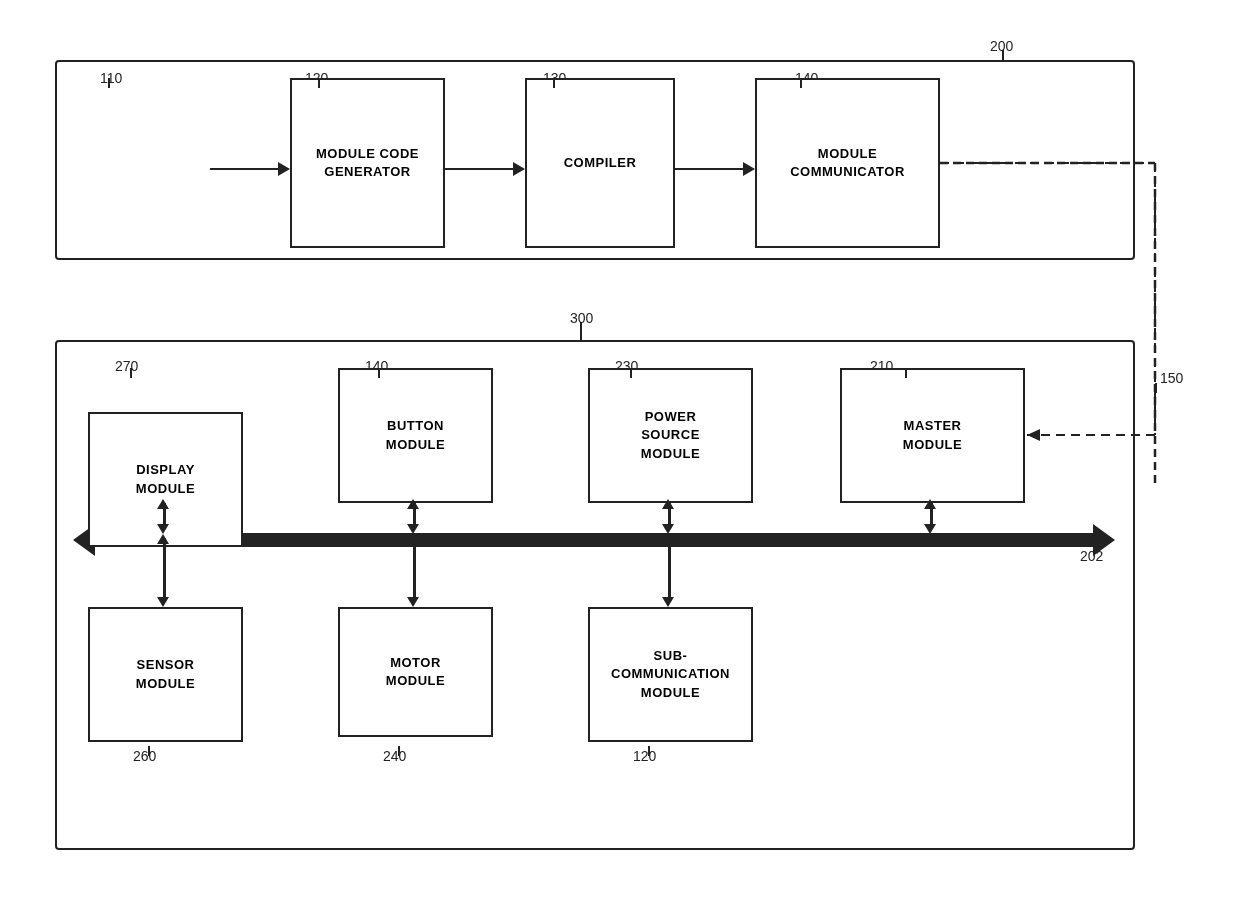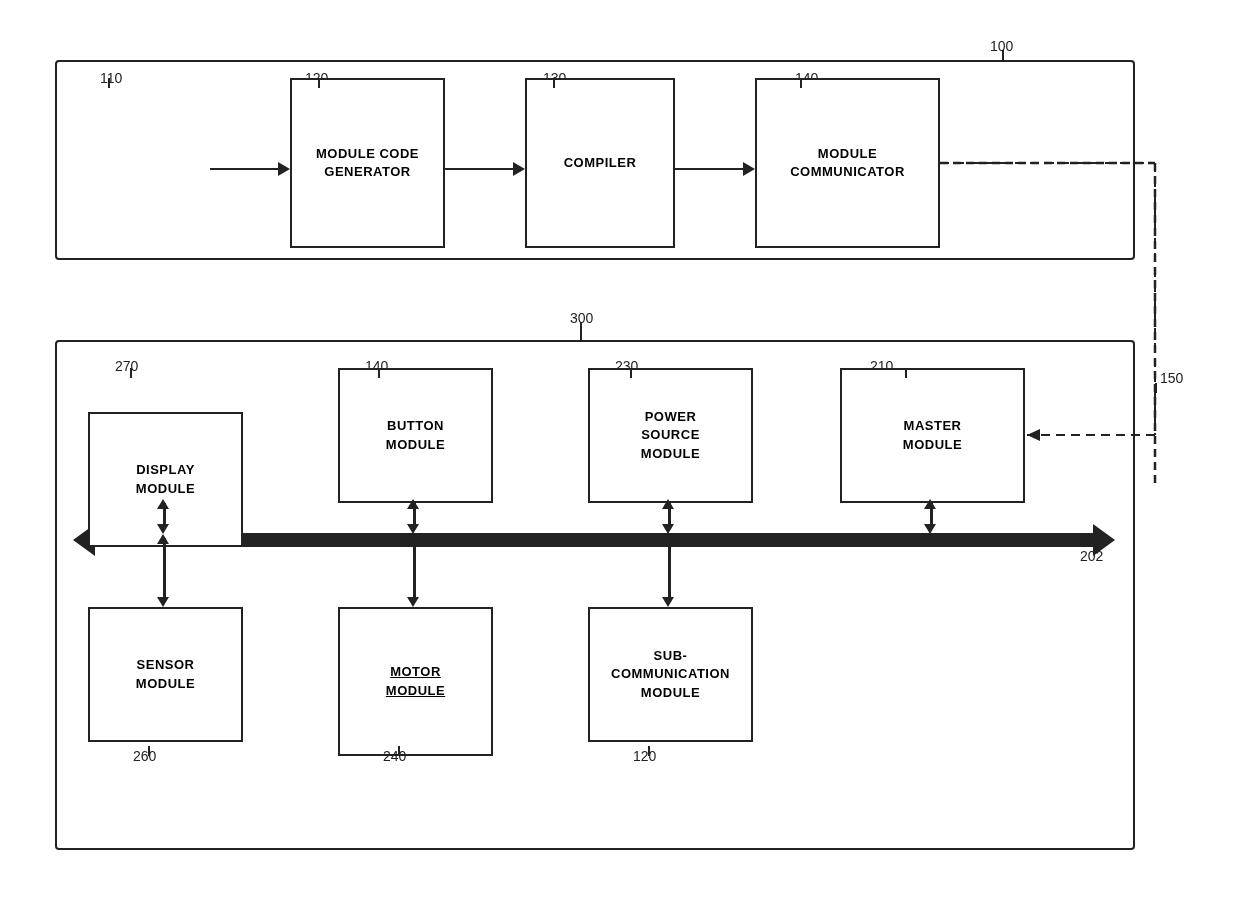--- a/index.html
+++ b/index.html
@@ -108,21 +108,21 @@
       position: absolute;
       overflow: visible;
       pointer-events: none;
     }
   </style>
 </head>
 <body>
 
 <div class="diagram-container">
 
-  <span class="ref-num" style="top:38px; left:990px;">100</span>
+  <span class="ref-num" style="top:38px; left:990px;">200</span>
 
   <div style="position:absolute; top:50px; left:1002px; width:2px; height:12px; background:#222;"></div>
 
   <div class="top-section"></div>
 
   <span class="ref-num" style="top:70px; left:100px;">110</span>
 
   <div style="position:absolute; top:78px; left:108px; width:2px; height:10px; background:#222;"></div>
 
   <div class="arrow-right" style="position:absolute; top:162px; left:210px; width:80px;">
@@ -235,21 +235,21 @@
   <div style="position:absolute; left:930px; top:503px; width:2.5px; height:22px; background:#222;"></div>
   <div style="position:absolute; left:924px; top:499px; width:0; height:0; border-left:6px solid transparent; border-right:6px solid transparent; border-bottom:10px solid #222;"></div>
   <div style="position:absolute; left:924px; top:524px; width:0; height:0; border-left:6px solid transparent; border-right:6px solid transparent; border-top:10px solid #222;"></div>
 
   <div style="position:absolute; top:607px; left:88px; width:155px; height:135px;" class="module-box">
     <span>SENSOR<br>MODULE</span>
   </div>
   <span class="ref-num" style="top:748px; left:133px;">260</span>
   <div style="position:absolute; top:746px; left:148px; width:2px; height:10px; background:#222;"></div>
 
-  <div style="position:absolute; top:607px; left:338px; width:155px; height:149px;text-decoration:underline;" class="module-box">
+  <div style="position:absolute; top:607px; left:338px; width:155px; height:130px;" class="module-box">
     <span>MOTOR<br>MODULE</span>
   </div>
   <span class="ref-num" style="top:748px; left:383px;">240</span>
   <div style="position:absolute; top:746px; left:398px; width:2px; height:10px; background:#222;"></div>
 
   <div style="position:absolute; top:607px; left:588px; width:165px; height:135px;" class="module-box">
     <span>SUB-<br>COMMUNICATION<br>MODULE</span>
   </div>
   <span class="ref-num" style="top:748px; left:633px;">120</span>
   <div style="position:absolute; top:746px; left:648px; width:2px; height:10px; background:#222;"></div>

